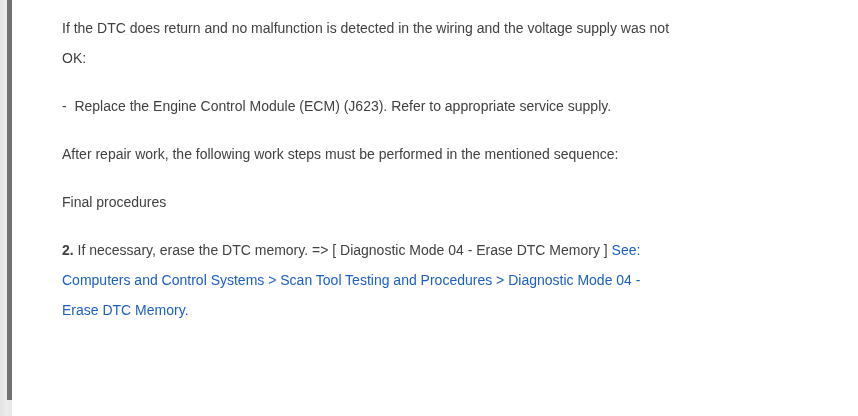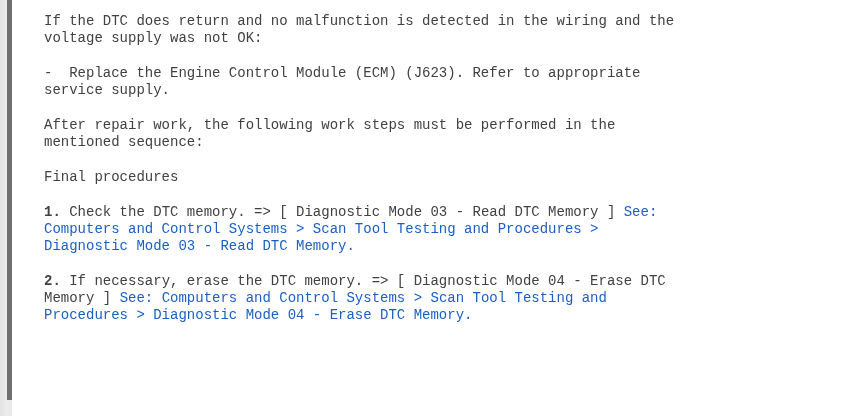--- a/index.html
+++ b/index.html
@@ -42,24 +42,23 @@
   }
   .content {
     position: absolute;
     left: 44px;
     top: 13px;
     width: 634px;
     color: var(--text);
     font-size: 14px;
   }
   .para {
-    margin: 0 0 18px 0;
-    line-height: 17px;
+    margin: 0 0 18px 18px;
+    line-height: 30px;
     white-space: pre-wrap;
-    font-family: Liberation Mono, monospace;
   }
   .para:last-child { margin-bottom: 0; }
   .bold { font-weight: bold; }
   a.link {
     color: var(--link);
     text-decoration: none;
     cursor: pointer;
   }
 </style>
 </head>
@@ -67,16 +66,15 @@
 
 <div class="page">
   <div class="scroll-rail">
     <div class="scroll-thumb"></div>
   </div>
   <div class="content">
       <p class="para"><span>If the DTC does return and no malfunction is detected in the wiring and the voltage supply was not OK:</span></p>
       <p class="para"><span>-  Replace the Engine Control Module (ECM) (J623). Refer to appropriate service supply.</span></p>
       <p class="para"><span>After repair work, the following work steps must be performed in the mentioned sequence:</span></p>
       <p class="para"><span>Final procedures</span></p>
-      <p class="para"><span class="bold">1.</span><span> Check the DTC memory. =&gt; [ Diagnostic Mode 03 - Read DTC Memory ] </span><a href="#" class="link">See: Computers and Control Systems &gt; Scan Tool Testing and Procedures &gt; Diagnostic Mode 03 - Read DTC Memory.</a></p>
       <p class="para"><span class="bold">2.</span><span> If necessary, erase the DTC memory. =&gt; [ Diagnostic Mode 04 - Erase DTC Memory ] </span><a href="#" class="link">See: Computers and Control Systems &gt; Scan Tool Testing and Procedures &gt; Diagnostic Mode 04 - Erase DTC Memory.</a></p>
     </div>
 </div>
 
 </body></html>

